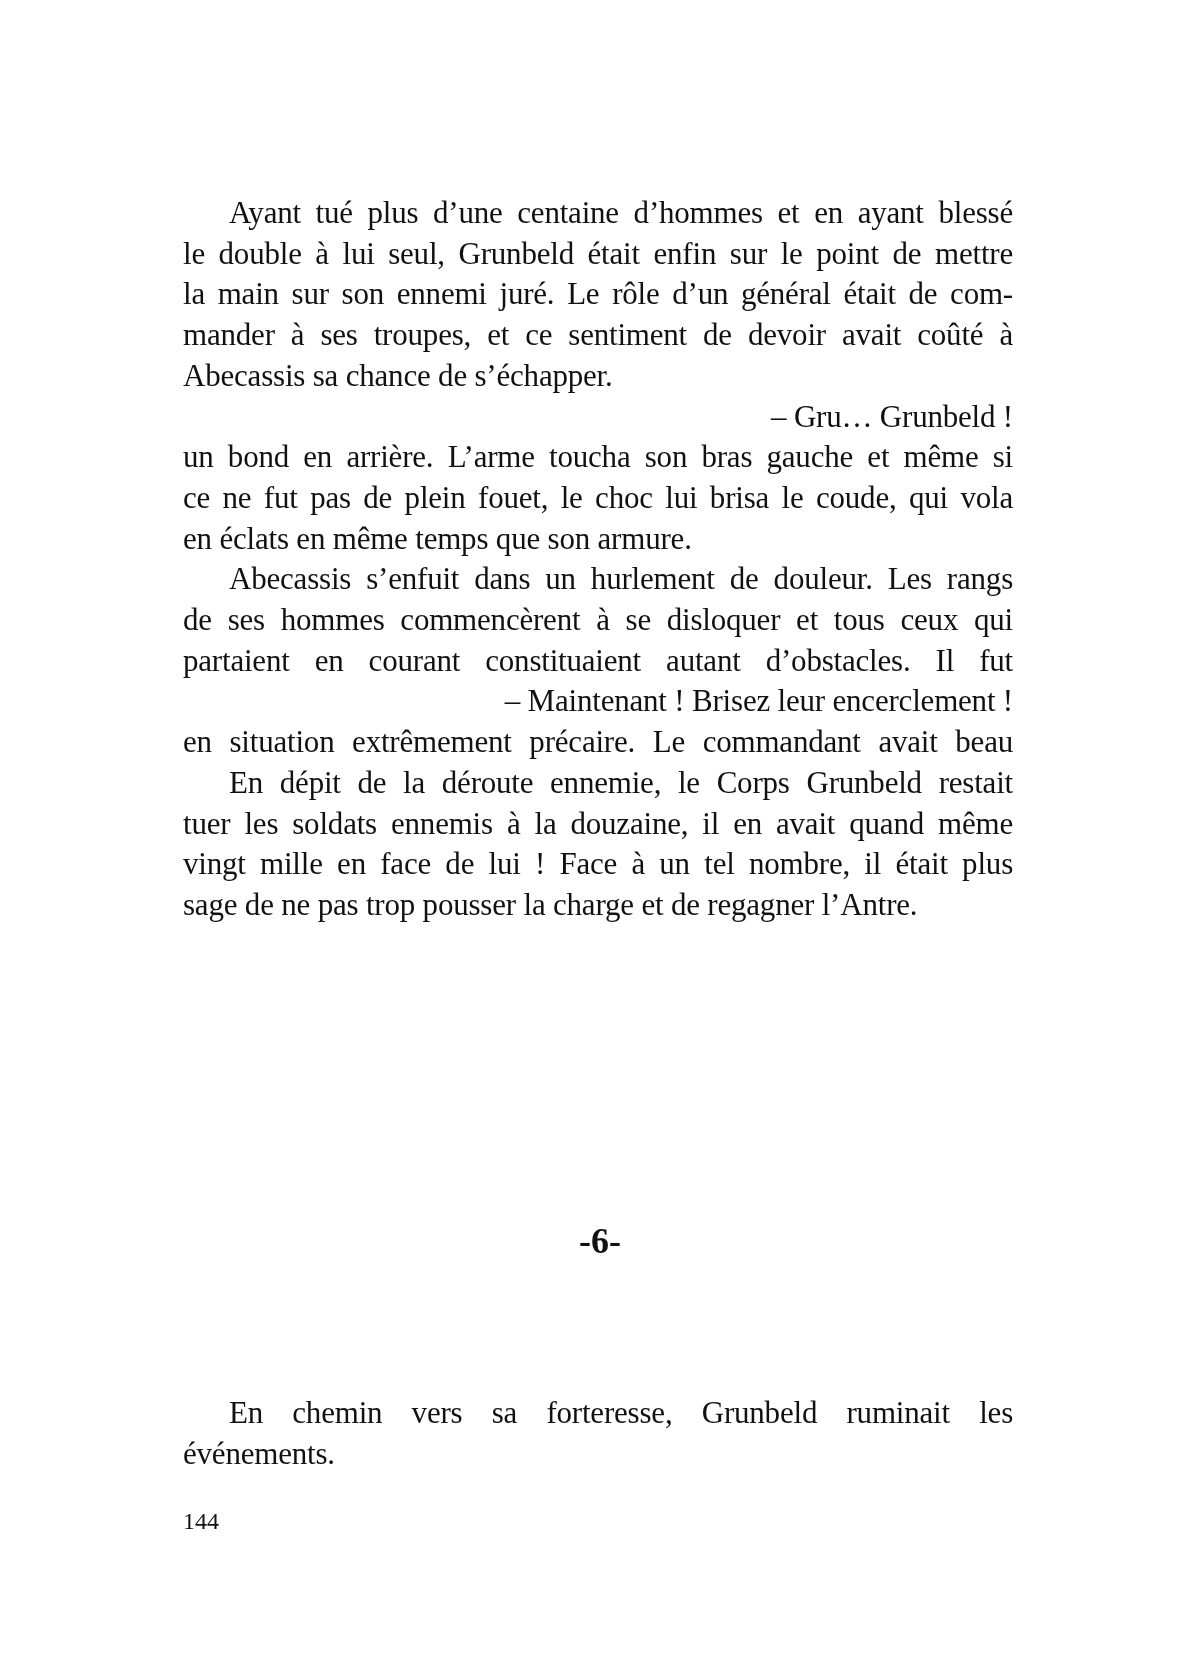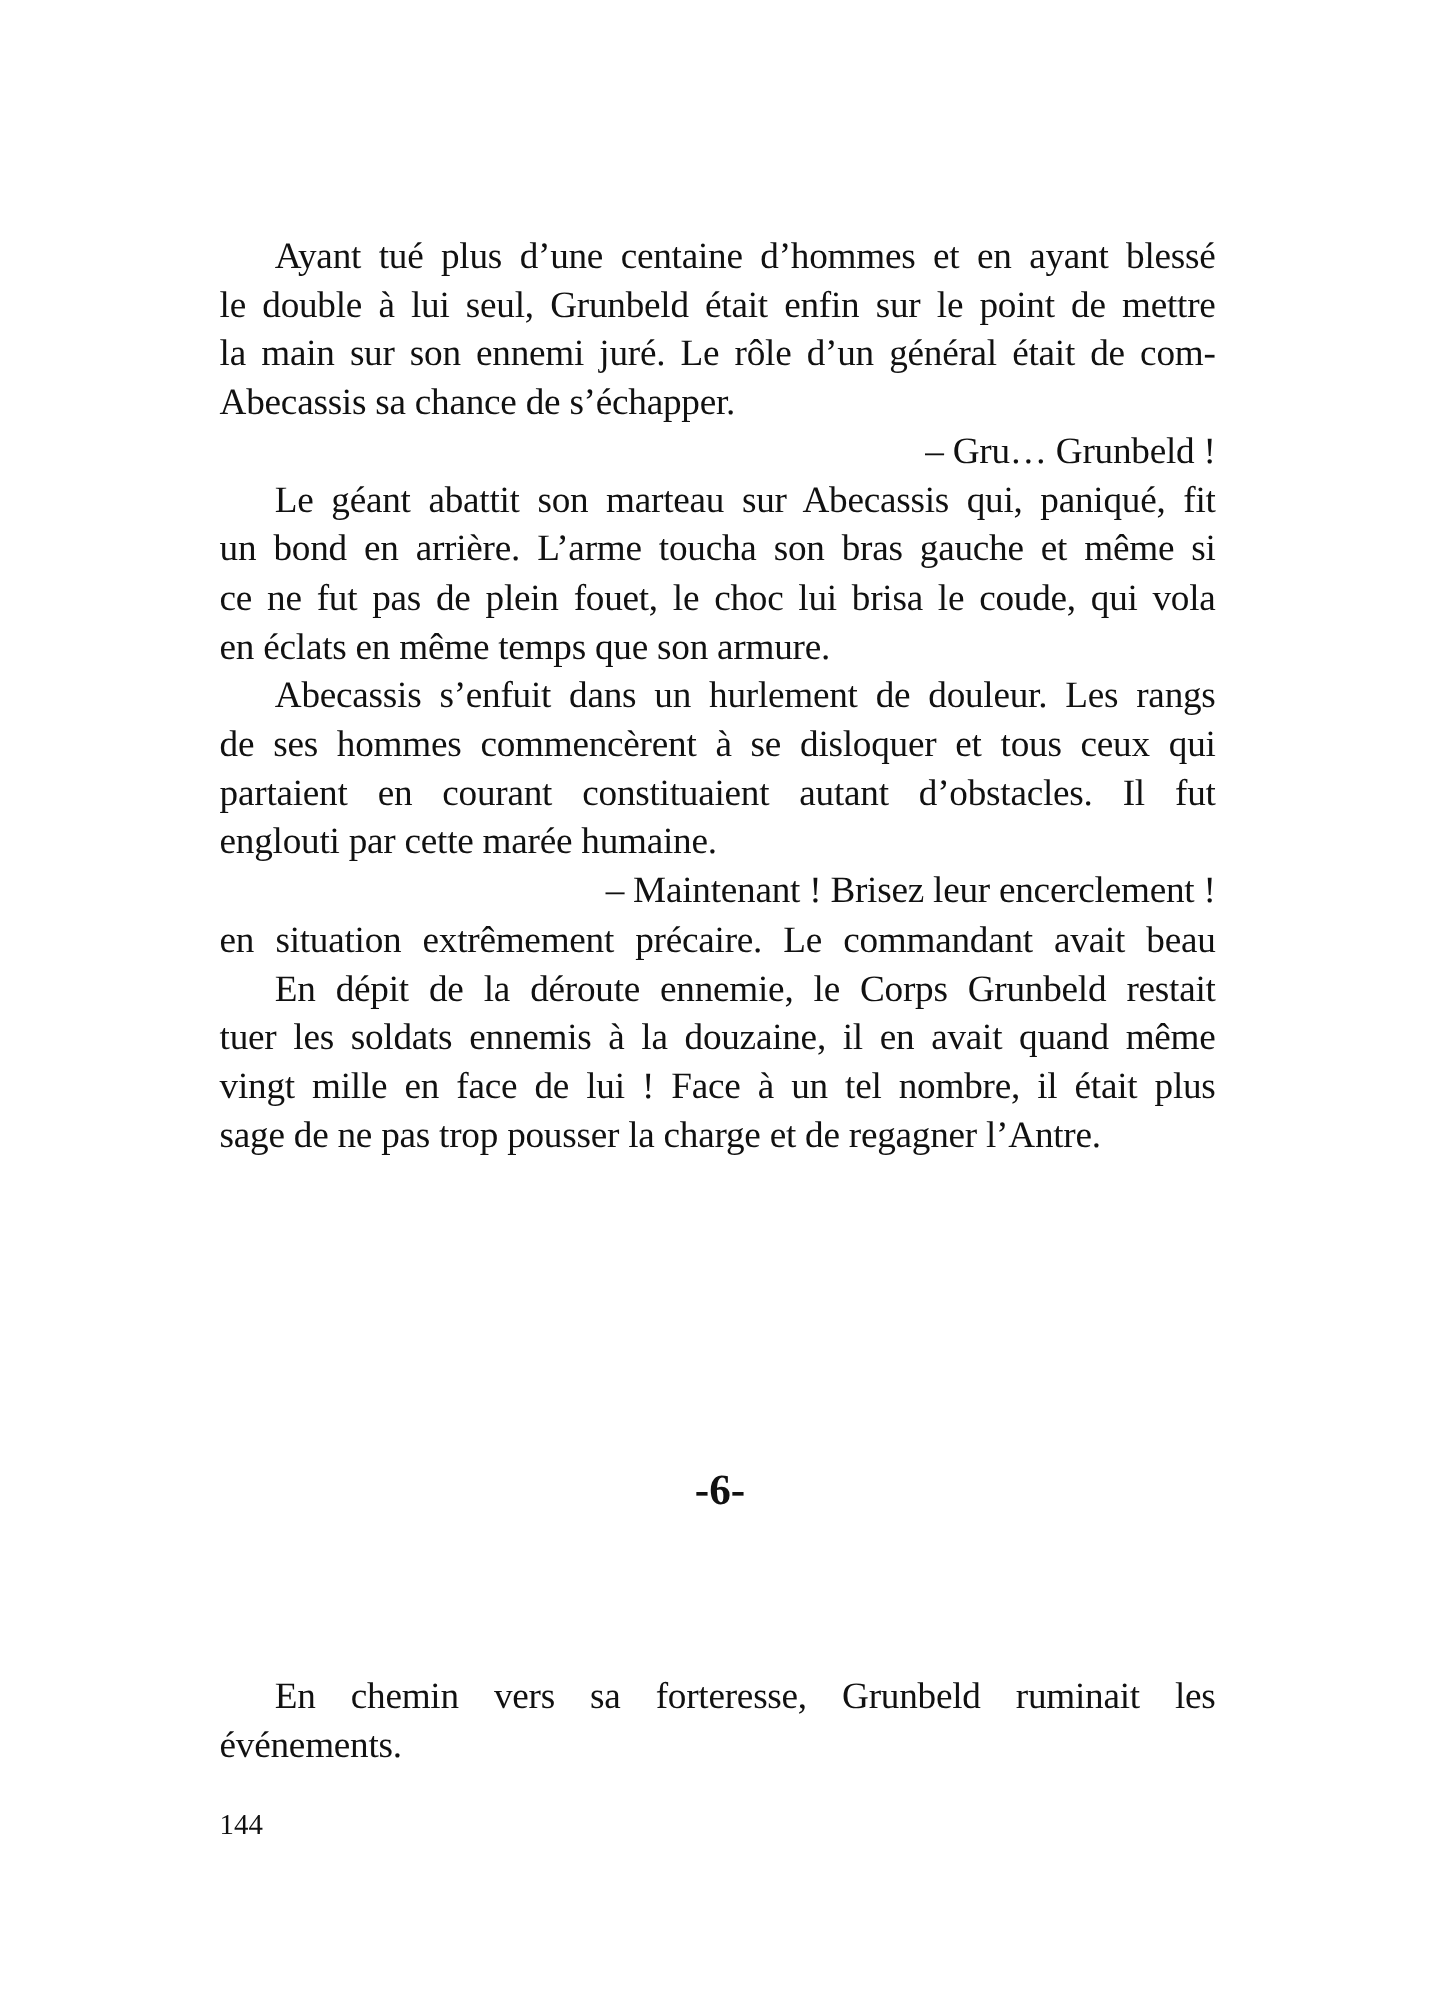--- a/index.html
+++ b/index.html
@@ -16,30 +16,29 @@
   .page-number { position: absolute; left: 183px; top: 1508px; font-size: 24px; }
 </style>
 </head>
 <body>
 
 <div class="page">
   <div class="text-block" id="block1">
       <div class="line just indent">Ayant tué plus d’une centaine d’hommes et en ayant blessé</div>
       <div class="line just">le double à lui seul, Grunbeld était enfin sur le point de mettre</div>
       <div class="line just">la main sur son ennemi juré. Le rôle d’un général était de com-</div>
+      <div class="line just">mander à ses troupes, et ce sentiment de devoir avait coûté à</div>
       <div class="line">Abecassis sa chance de s’échapper.</div>
       <div class="line indent">– Gru… Grunbeld !</div>
-      <div class="line just indent">Le géant abattit son marteau sur Abecassis qui, paniqué, fit</div>
       <div class="line just">un bond en arrière. L’arme toucha son bras gauche et même si</div>
       <div class="line just">ce ne fut pas de plein fouet, le choc lui brisa le coude, qui vola</div>
       <div class="line">en éclats en même temps que son armure.</div>
       <div class="line just indent">Abecassis s’enfuit dans un hurlement de douleur. Les rangs</div>
       <div class="line just">de ses hommes commencèrent à se disloquer et tous ceux qui</div>
       <div class="line just">partaient en courant constituaient autant d’obstacles. Il fut</div>
-      <div class="line">englouti par cette marée humaine.</div>
       <div class="line indent">– Maintenant ! Brisez leur encerclement !</div>
       <div class="line just">en situation extrêmement précaire. Le commandant avait beau</div>
       <div class="line just indent">En dépit de la déroute ennemie, le Corps Grunbeld restait</div>
       <div class="line just">tuer les soldats ennemis à la douzaine, il en avait quand même</div>
       <div class="line just">vingt mille en face de lui ! Face à un tel nombre, il était plus</div>
       <div class="line">sage de ne pas trop pousser la charge et de regagner l’Antre.</div>
     </div>
   <div class="heading">-6-</div>
   <div class="text-block2" id="block2">
       <div class="line just indent">En chemin vers sa forteresse, Grunbeld ruminait les</div>

